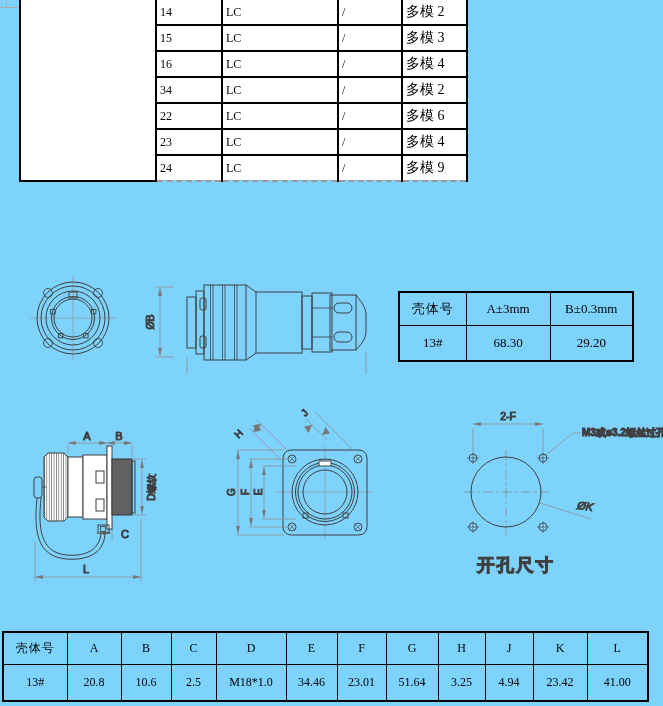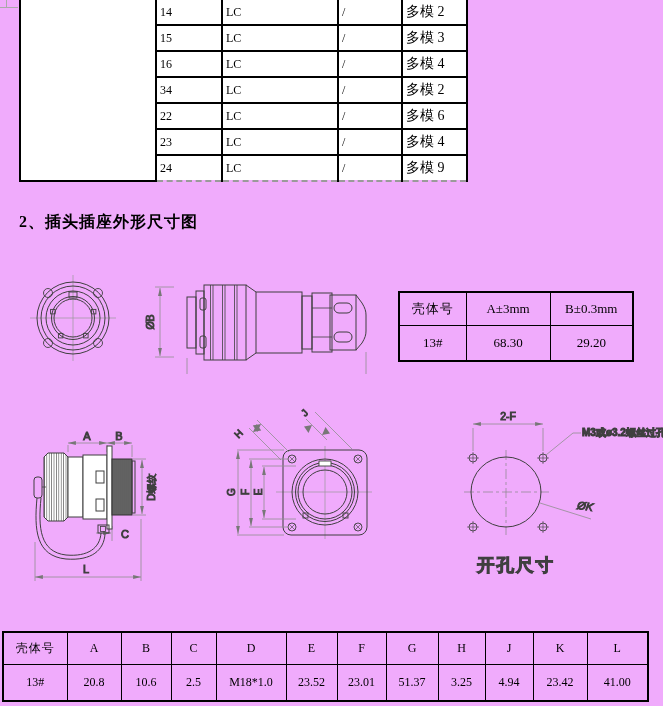--- a/index.html
+++ b/index.html
@@ -1,16 +1,16 @@
 <!DOCTYPE html>
 <html><head>
 <meta charset="utf-8">
 <style>
   html,body{margin:0;padding:0;background:#fff;}
-  .page{position:relative;width:663px;height:706px;background:#f0abfc;overflow:hidden;
+  .page{position:relative;width:663px;height:706px;background:#7dd3fc;overflow:hidden;
         font-family:"Liberation Serif","DejaVu Serif",serif;color:#000;}
   table{border-collapse:collapse;table-layout:fixed;}
   td{overflow:hidden;white-space:nowrap;}
 
   
   .t-top{position:absolute;left:19px;top:-2px;}
   .t-top td{border:2px solid #000;height:24px;vertical-align:middle;
             font-size:12px;padding:0 0 0 3px;background:#fff;}
   .t-top tr:last-child td{border-bottom:2px dashed #9a9a9a;font-family:Liberation Serif, serif;}
   .t-top td.lc{font-size:12px;}
@@ -90,21 +90,20 @@
       </tr>
       <tr>
         <td>24</td>
         <td class="lc">LC</td>
         <td>/</td>
         <td class="mode">多模 9</td>
       </tr>
     </tbody>
   </table>
 
-  <h2 class="heading">2、插头插座外形尺寸图</h2>
 
   <table class="t-shell">
     <colgroup>
         <col style="width:67px">
         <col style="width:84px">
         <col style="width:83px">
       </colgroup>
     <tbody>
       <tr class="hr">
         <td class="sp">壳体号</td>
@@ -148,23 +147,23 @@
         <td>J</td>
         <td>K</td>
         <td>L</td>
       </tr>
       <tr class="dr">
         <td>13#</td>
         <td>20.8</td>
         <td>10.6</td>
         <td>2.5</td>
         <td>M18*1.0</td>
-        <td>23.52</td>
+        <td>34.46</td>
         <td>23.01</td>
-        <td>51.37</td>
+        <td>51.64</td>
         <td>3.25</td>
         <td>4.94</td>
         <td>23.42</td>
         <td>41.00</td>
       </tr>
     </tbody>
   </table>
 
   <svg class="overlay" width="663" height="706" viewBox="0 0 663 706">
     <defs>

